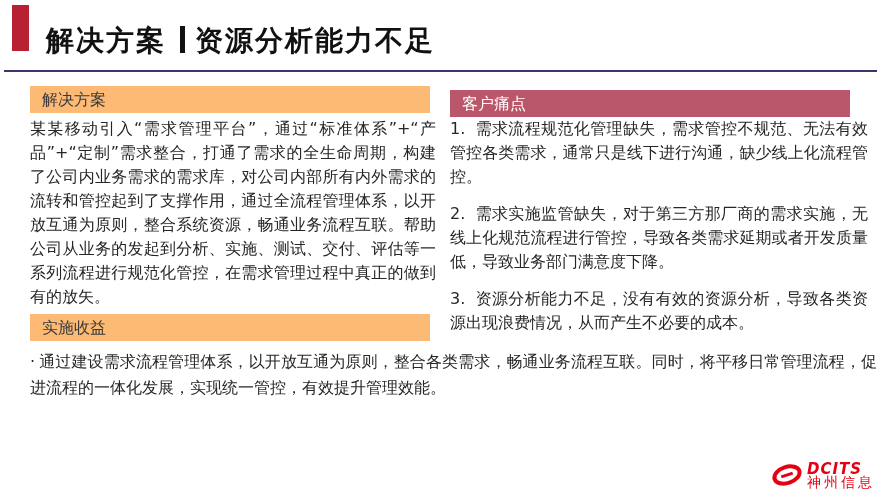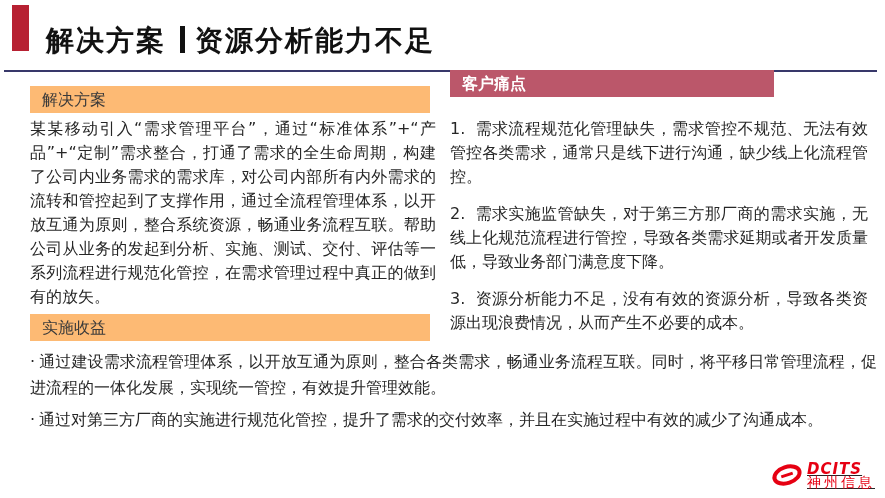--- a/index.html
+++ b/index.html
@@ -11,33 +11,33 @@
   .accent-bar{position:absolute;left:12px;top:5px;width:17px;height:46px;background:#b72132;}
   
   .title{position:absolute;left:46px;top:22px;font-size:28px;font-weight:bold;color:#111111;letter-spacing:2px;white-space:nowrap;}
   .title .divider{display:inline-block;width:5px;height:27px;background:#111111;margin:0 10px 0 14px;vertical-align:-3px;}
   .title-rule{position:absolute;left:4px;right:8px;top:70px;height:2px;background:#38386a;}
   
   .sec-header{position:absolute;height:27px;line-height:27px;font-size:16px;padding-left:12px;box-sizing:border-box;}
   .sec-header.gray{background:#fdba74;color:#3a3a3a;}
   .sec-header.red{background:#bb576a;color:#ffffff;}
   #solution-header{left:30px;top:86px;width:400px;}
-  #pain-header{left:450px;top:70px;width:324px;font-weight:bold;}
+  #pain-header{left:450px;top:90px;width:400px;}
   #benefits-header{left:30px;top:314px;width:400px;}
   
   .body-text{font-size:16px;line-height:24px;color:#262626;text-align:justify;}
   #solution-body{position:absolute;left:30px;top:117px;width:406px;}
   #pain-body{position:absolute;left:450px;top:117px;width:418px;}
   .pain-item{margin:0 0 13px 0;}
   .pain-item .num{margin-right:10px;}
   #benefits-body{position:absolute;left:30px;top:349px;width:847px;}
   .benefit-item{margin:0 0 6px 0;line-height:26px;}
   .benefit-item .bullet{margin-right:4px;}
   
-  .logo{position:absolute;right:10px;bottom:10px;display:flex;align-items:center;text-decoration:underline;}
+  .logo{position:absolute;right:10px;bottom:10px;display:flex;align-items:center;}
   .logo svg{display:block;margin-right:4px;}
   .logo-txt{display:flex;flex-direction:column;align-items:flex-start;}
   .logo-brand{font-size:15px;font-weight:bold;font-style:italic;color:#e60012;letter-spacing:1px;line-height:16px;}
   .logo-company{font-size:14px;color:#e60012;letter-spacing:3px;line-height:11px;}
 </style>
 </head>
 <body>
 
 <div class="slide">
 
@@ -62,23 +62,20 @@
     <div class="pain-item">
       <span class="num">3.</span><span>资源分析能力不足，没有有效的资源分析，导致各类资源出现浪费情况，从而产生不必要的成本。</span>
     </div>
   </div>
 
   <div id="benefits-header" class="sec-header gray">实施收益</div>
   <div id="benefits-body" class="body-text">
     <div class="benefit-item">
       <span class="bullet">·</span><span>通过建设需求流程管理体系，以开放互通为原则，整合各类需求，畅通业务流程互联。同时，将平移日常管理流程，促进流程的一体化发展，实现统一管控，有效提升管理效能。</span>
     </div>
-    <div class="benefit-item">
-      <span class="bullet">·</span><span>通过对第三方厂商的实施进行规范化管控，提升了需求的交付效率，并且在实施过程中有效的减少了沟通成本。</span>
-    </div>
   </div>
 
   <div class="logo">
     <span>
       <svg width="32" height="26" viewBox="0 0 32 26">
         <g transform="rotate(-18 16 13)">
           <ellipse cx="16" cy="13" rx="13" ry="8" fill="none" stroke="#e60012" stroke-width="4"></ellipse>
           <path d="M10 13 L22 13" stroke="#e60012" stroke-width="3" fill="none"></path>
         </g>
       </svg>

